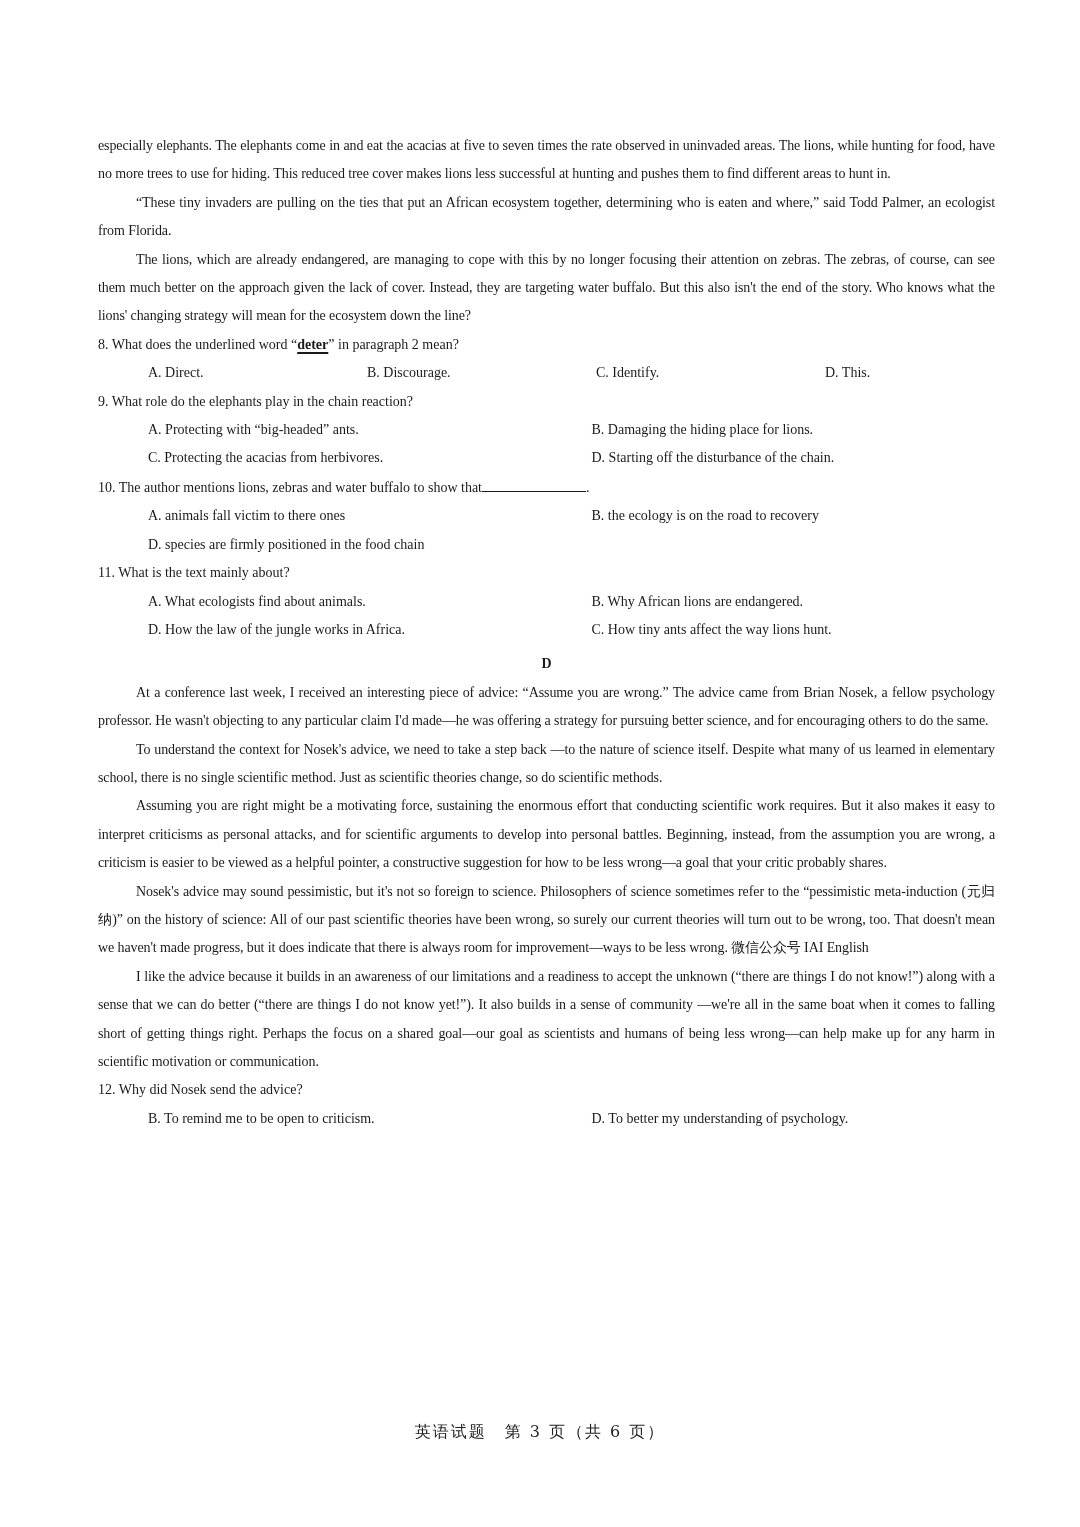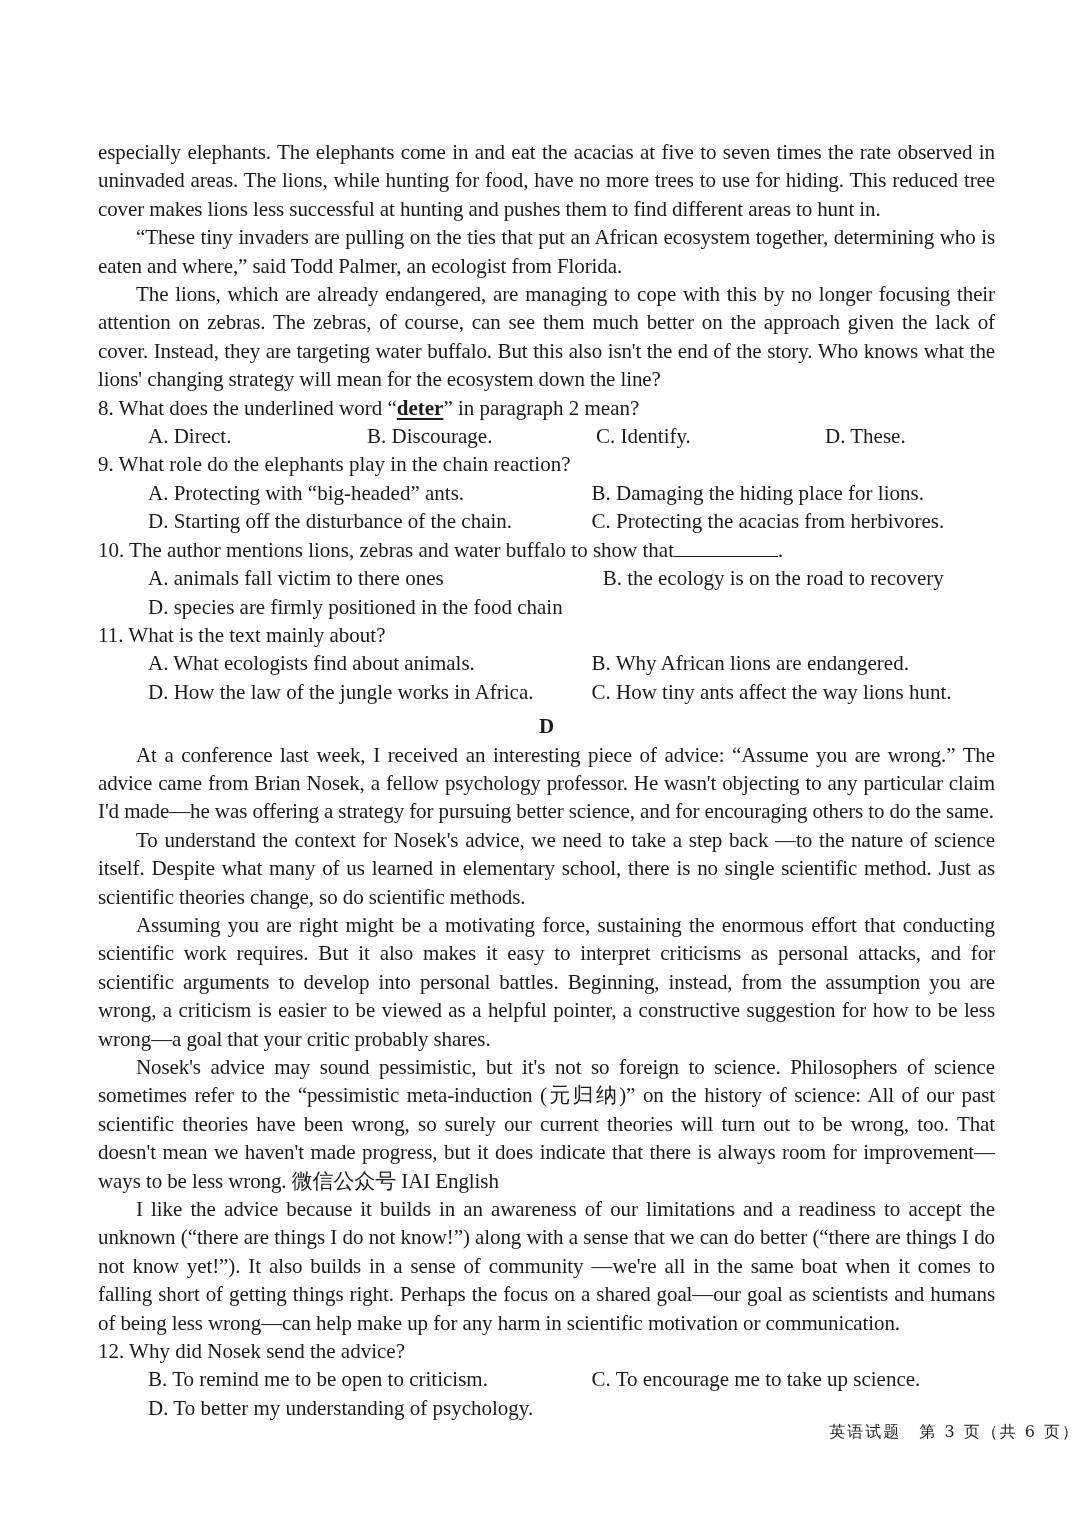--- a/index.html
+++ b/index.html
@@ -11,23 +11,23 @@
       width: 1080px;
       height: 1527px;
       position: relative;
       overflow: hidden;
       font-family: "Liberation Serif", "DejaVu Serif", serif;
       color: #1a1a1a;
     }
     .page {
       position: absolute;
       left: 98px;
-      top: 138px;
+      top: 132px;
       width: 897px;
-      font-size: 21px;
+      font-size: 14px;
       line-height: 28.4px;
     }
     .p {
       margin: 0;
       text-align: justify;
       text-align-last: left;
       letter-spacing: -0.1px;
     }
     .p.indent {
       text-indent: 38px;
@@ -65,21 +65,21 @@
       width: 104px;
       border-bottom: 1.6px solid #1a1a1a;
       height: 18px;
       vertical-align: baseline;
     }
     .footer {
       position: absolute;
       top: 1422px;
       left: 0;
       width: 1080px;
-      text-align: right;
+      text-align: center;
       font-family: "DejaVu Serif", "Liberation Serif", serif;
       font-size: 16px;
       letter-spacing: 2px;
       color: #222;
     }
   </style>
 </head>
 <body>
 
 <div class="page">
@@ -89,31 +89,31 @@
     <p class="p indent">“These tiny invaders are pulling on the ties that put an African ecosystem together, determining who is eaten and where,” said Todd Palmer, an ecologist from Florida.</p>
     <p class="p indent">The lions, which are already endangered, are managing to cope with this by no longer focusing their attention on zebras. The zebras, of course, can see them much better on the approach given the lack of cover. Instead, they are targeting water buffalo. But this also isn't the end of the story. Who knows what the lions' changing strategy will mean for the ecosystem down the line?</p>
   </section>
 
   <div>
     <p class="q"><span>8. What does the underlined word “</span><span class="underline-word">deter</span><span>” in paragraph 2 mean?</span></p>
     <div class="opts four">
       <span class="opt">A. Direct.</span>
       <span class="opt">B. Discourage.</span>
       <span class="opt">C. Identify.</span>
-      <span class="opt">D. These.</span>
+      <span class="opt">D. This.</span>
     </div>
   </div>
 
   <div>
     <p class="q">9. What role do the elephants play in the chain reaction?</p>
     <div class="opts">
       <span class="opt">A. Protecting with “big-headed” ants.</span>
       <span class="opt">B. Damaging the hiding place for lions.</span>
+      <span class="opt">C. Protecting the acacias from herbivores.</span>
       <span class="opt">D. Starting off the disturbance of the chain.</span>
-      <span class="opt">C. Protecting the acacias from herbivores.</span>
     </div>
   </div>
 
   <div>
     <p class="q"><span>10. The author mentions lions, zebras and water buffalo to show that</span><span class="blank"></span><span>.</span></p>
     <div class="opts">
       <span class="opt">A. animals fall victim to there ones</span>
       <span class="opt">B. the ecology is on the road to recovery</span>
       <span class="opt">D. species are firmly positioned in the food chain</span>
     </div>
@@ -135,20 +135,19 @@
     <p class="p indent">To understand the context for Nosek's advice, we need to take a step back —to the nature of science itself. Despite what many of us learned in elementary school, there is no single scientific method. Just as scientific theories change, so do scientific methods.</p>
     <p class="p indent">Assuming you are right might be a motivating force, sustaining the enormous effort that conducting scientific work requires. But it also makes it easy to interpret criticisms as personal attacks, and for scientific arguments to develop into personal battles. Beginning, instead, from the assumption you are wrong, a criticism is easier to be viewed as a helpful pointer, a constructive suggestion for how to be less wrong—a goal that your critic probably shares.</p>
     <p class="p indent">Nosek's advice may sound pessimistic, but it's not so foreign to science. Philosophers of science sometimes refer to the “pessimistic meta-induction (元归纳)” on the history of science: All of our past scientific theories have been wrong, so surely our current theories will turn out to be wrong, too. That doesn't mean we haven't made progress, but it does indicate that there is always room for improvement—ways to be less wrong.  微信公众号 IAI English</p>
     <p class="p indent">I like the advice because it builds in an awareness of our limitations and a readiness to accept the unknown (“there are things I do not know!”) along with a sense that we can do better (“there are things I do not know yet!”). It also builds in a sense of community —we're all in the same boat when it comes to falling short of getting things right. Perhaps the focus on a shared goal—our goal as scientists and humans of being less wrong—can help make up for any harm in scientific motivation or communication.</p>
   </section>
 
   <div>
     <p class="q">12. Why did Nosek send the advice?</p>
     <div class="opts">
       <span class="opt">B. To remind me to be open to criticism.</span>
-      <span class="opt">C. To encourage me to take up science.</span>
       <span class="opt">D. To better my understanding of psychology.</span>
     </div>
   </div>
 
 </div>
 
 <div class="footer">英语试题　第 3 页（共 6 页）</div>
 
 </body></html>

